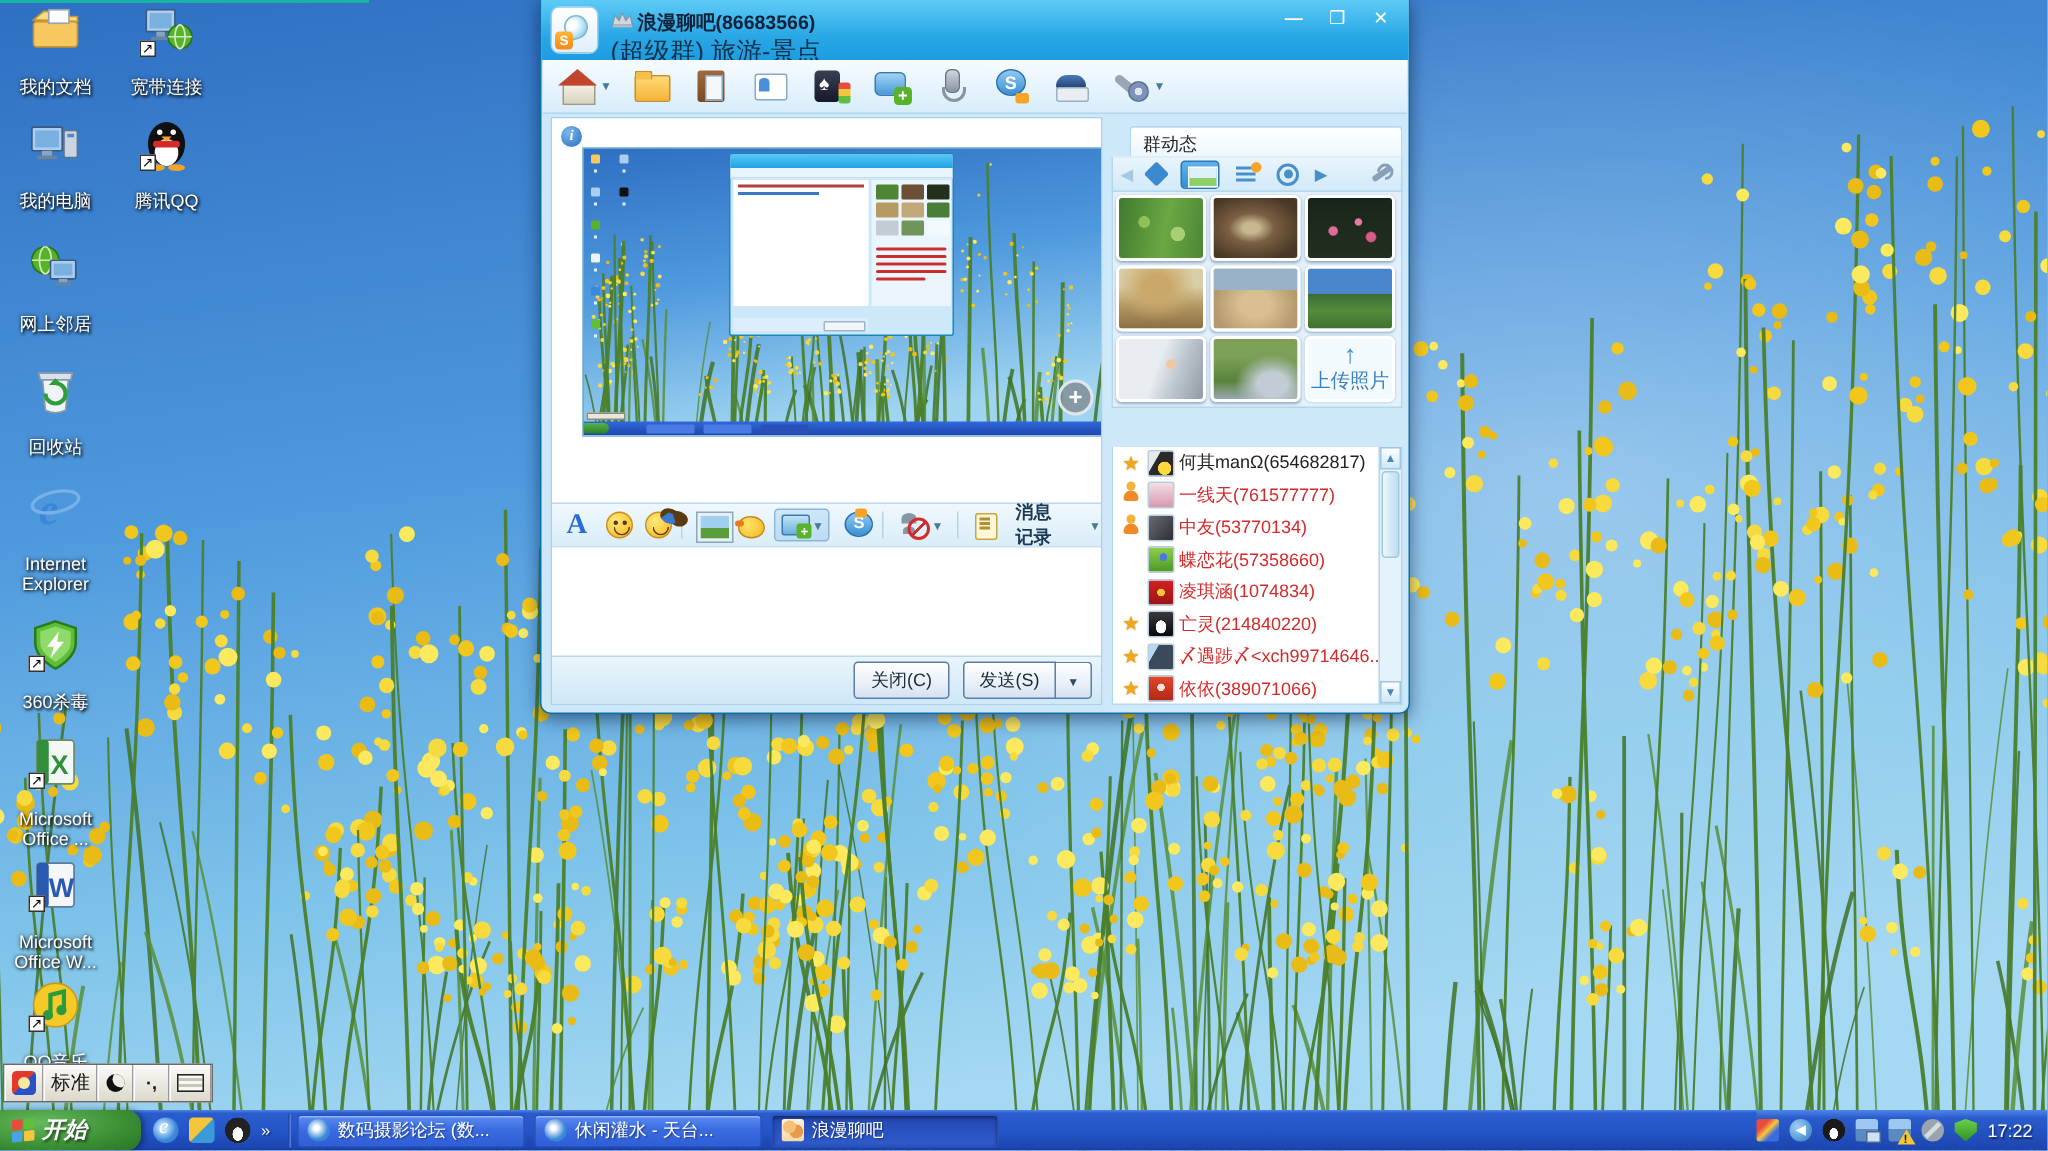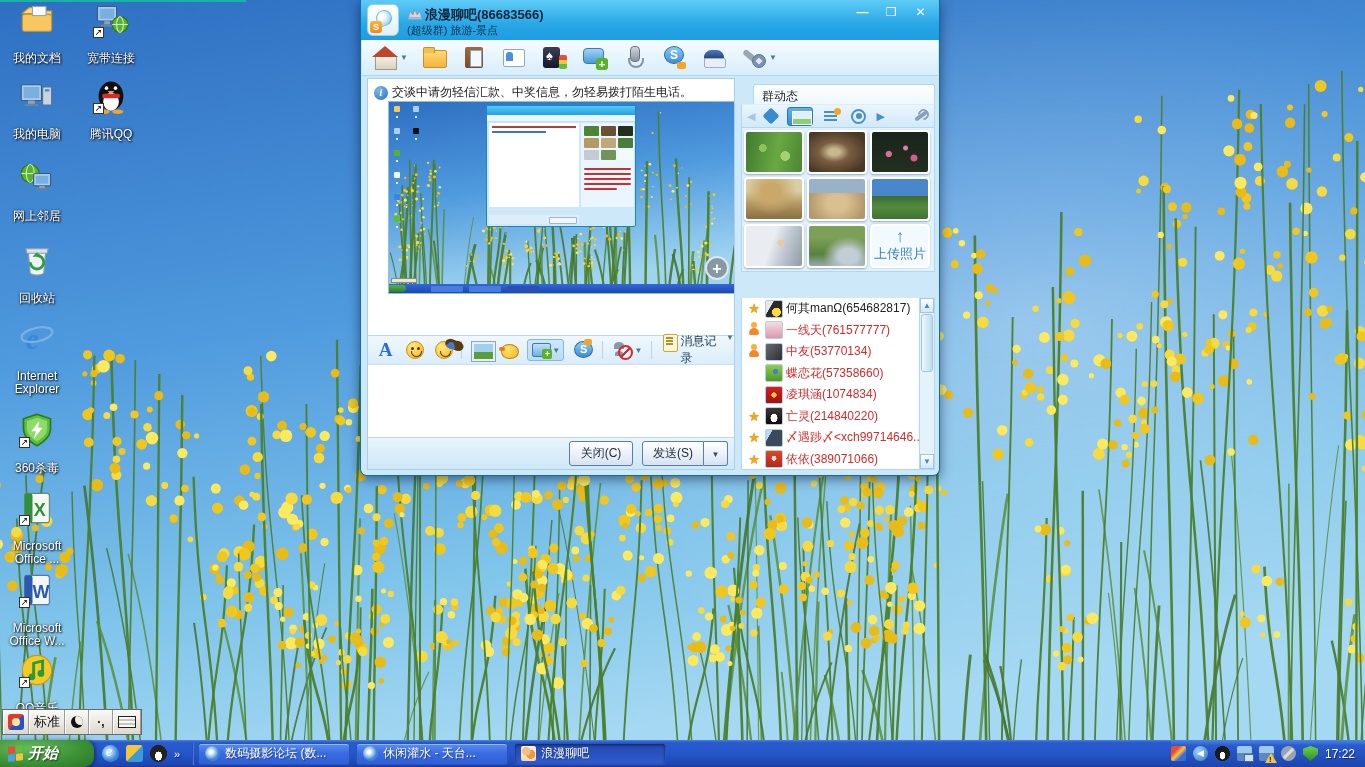--- a/index.html
+++ b/index.html
@@ -39,21 +39,21 @@
               background:linear-gradient(#5ecbf6,#29a7e6 60%,#1d9de0); border-radius:0; cursor:default; }
   .winicon { position:absolute; left:6px; top:4px; width:32px; height:32px; background:linear-gradient(#ffffff,#dff0fa);
              border-radius:6px; border:1px solid #9fd0ea; }
   .winicon .dish { position:absolute; left:8px; top:5px; width:16px; height:16px; border-radius:50% 50% 50% 0;
                    background:radial-gradient(circle at 35% 35%, #ffffff 20%, #bfe6f5 55%, #5fb8dd); transform:rotate(-18deg);
                    border:1px solid #7fb8d5; }
   .winicon .sbadge { position:absolute; left:2px; bottom:2px; width:12px; height:12px; background:linear-gradient(#ffb53a,#f08a1a);
                      border-radius:3px; color:#fff; font-size:9px; font-weight:bold; line-height:12px; text-align:center; }
   .crown { position:absolute; left:46px; top:7px; }
   .wtitle { position:absolute; left:64px; top:6px; font-size:13px; font-weight:bold; color:#0d2238; }
-  .wsub { position:absolute; left:46px; top:23px; font-size:11px; color:#10304a; }
+  .wsub { position:absolute; left:46px; top:23px; font-size:17px; color:#10304a; }
   .wctrls { position:absolute; right:8px; top:4px; display:flex; gap:8px; }
   .wbtn { width:21px; height:17px; color:#fff; font-size:12px; font-weight:bold; text-align:center; line-height:16px; cursor:pointer; }
 
   
   .wtoolbar { position:absolute; left:1px; top:40px; right:1px; height:36px;
               background:linear-gradient(#f6fcff,#d7edfb); border-bottom:1px solid #b3d7ec; display:flex; align-items:center; padding-left:10px; gap:13px; }
   .tbi { width:27px; height:27px; position:relative; cursor:pointer; }
   .drop { font-size:8px; color:#4a7a9a; margin-left:1px; cursor:pointer; }
   .tb-group { display:flex; align-items:center; }
   
@@ -129,21 +129,21 @@
   .ib-duck::before { content:""; position:absolute; left:2px; top:5px; width:16px; height:13px; border-radius:50% 60% 55% 55%; background:radial-gradient(circle at 35% 35%,#ffe36a,#f0b623); border:1px solid #c08a18; }
   .ib-duck::after { content:""; position:absolute; left:0; top:8px; width:6px; height:4px; background:#e87a1a; border-radius:2px; }
   .ib-shotwrap { display:flex; align-items:center; padding:1px 3px; border:1px solid #8ab6d8; background:linear-gradient(#cfe7f7,#bcdcf2); border-radius:3px; cursor:pointer; }
   .ib-shot { position:relative; width:20px; height:18px; }
   .ib-shot::before { content:""; position:absolute; left:1px; top:2px; width:17px; height:12px; background:linear-gradient(#bfe2f5,#6db2e0); border:1px solid #3a7ab0; border-radius:2px; }
   .ib-shot::after { content:"+"; position:absolute; right:-1px; bottom:0; width:10px; height:10px; background:#56b32a; border-radius:2px; color:#fff; font-size:9px; font-weight:bold; line-height:10px; text-align:center; }
   .ib-sbub::before { content:"S"; position:absolute; left:1px; top:2px; width:17px; height:15px; background:linear-gradient(#8ecbf2,#3a8ed4); border-radius:50%; border:1px solid #2a6ea8; color:#fff; font-size:11px; font-weight:bold; text-align:center; line-height:15px; }
   .ib-sbub::after { content:""; position:absolute; right:1px; top:0; width:8px; height:6px; background:#f5a428; border-radius:2px 2px 2px 0; }
   .ib-block::before { content:""; position:absolute; left:3px; top:3px; width:10px; height:7px; border-radius:50% 50% 0 0; background:#8898a8; box-shadow:0 8px 0 -1px #8898a8; }
   .ib-block::after { content:""; position:absolute; right:0; bottom:1px; width:11px; height:11px; border:2px solid #d42a2a; border-radius:50%; background:linear-gradient(135deg,transparent 44%,#d42a2a 45% 55%,transparent 56%); }
-  .ib-hist { display:flex; gap:4px; cursor:pointer; }
+  .ib-hist { display:flex; align-items:center; gap:18px; cursor:pointer;font-weight:bold; }
   .histico { position:relative; width:18px; height:18px; }
   .histico::before { content:""; position:absolute; left:2px; top:1px; width:13px; height:16px; background:#fdf6d8; border:1px solid #c8a83a; border-radius:2px; }
   .histico::after { content:""; position:absolute; left:5px; top:4px; width:7px; height:1.5px; background:#b09030; box-shadow:0 3px 0 #b09030, 0 6px 0 #b09030; }
   .histlbl { font-size:12px; color:#1a3a55; }
 
   .inputarea { position:absolute; left:0; top:288px; right:0; height:70px; background:#fff; cursor:text; }
 
   
   .btnrow { position:absolute; left:0; top:358px; right:0; height:32px; background:linear-gradient(#e9f5fc,#cfe7f7);
             border-top:1px solid #bcd9ec; display:flex; align-items:center; justify-content:flex-end; padding-right:6px; gap:9px; }
@@ -1431,21 +1431,20 @@
       <span class="tb-group">
           <span class="tbi art-tools"></span>
           <span class="drop">▼</span>
         </span>
     </div>
 
     <div class="chatcol">
       <div class="display">
         <div class="notice">
           <span class="infoico">i</span>
-          <span>交谈中请勿轻信汇款、中奖信息，勿轻易拨打陌生电话。</span>
         </div>
 
         <div class="chatimg">
           <svg id="sky-mini" viewBox="0 0 347 193" preserveAspectRatio="none">
             <defs>
               <linearGradient id="g3" x1="0" y1="0" x2="0.25" y2="1">
                 <stop offset="0" stop-color="#2e6fc2"></stop>
                   <stop offset="0.5" stop-color="#4f9ade"></stop>
                   <stop offset="1" stop-color="#9fd4f0"></stop>
               </linearGradient>

